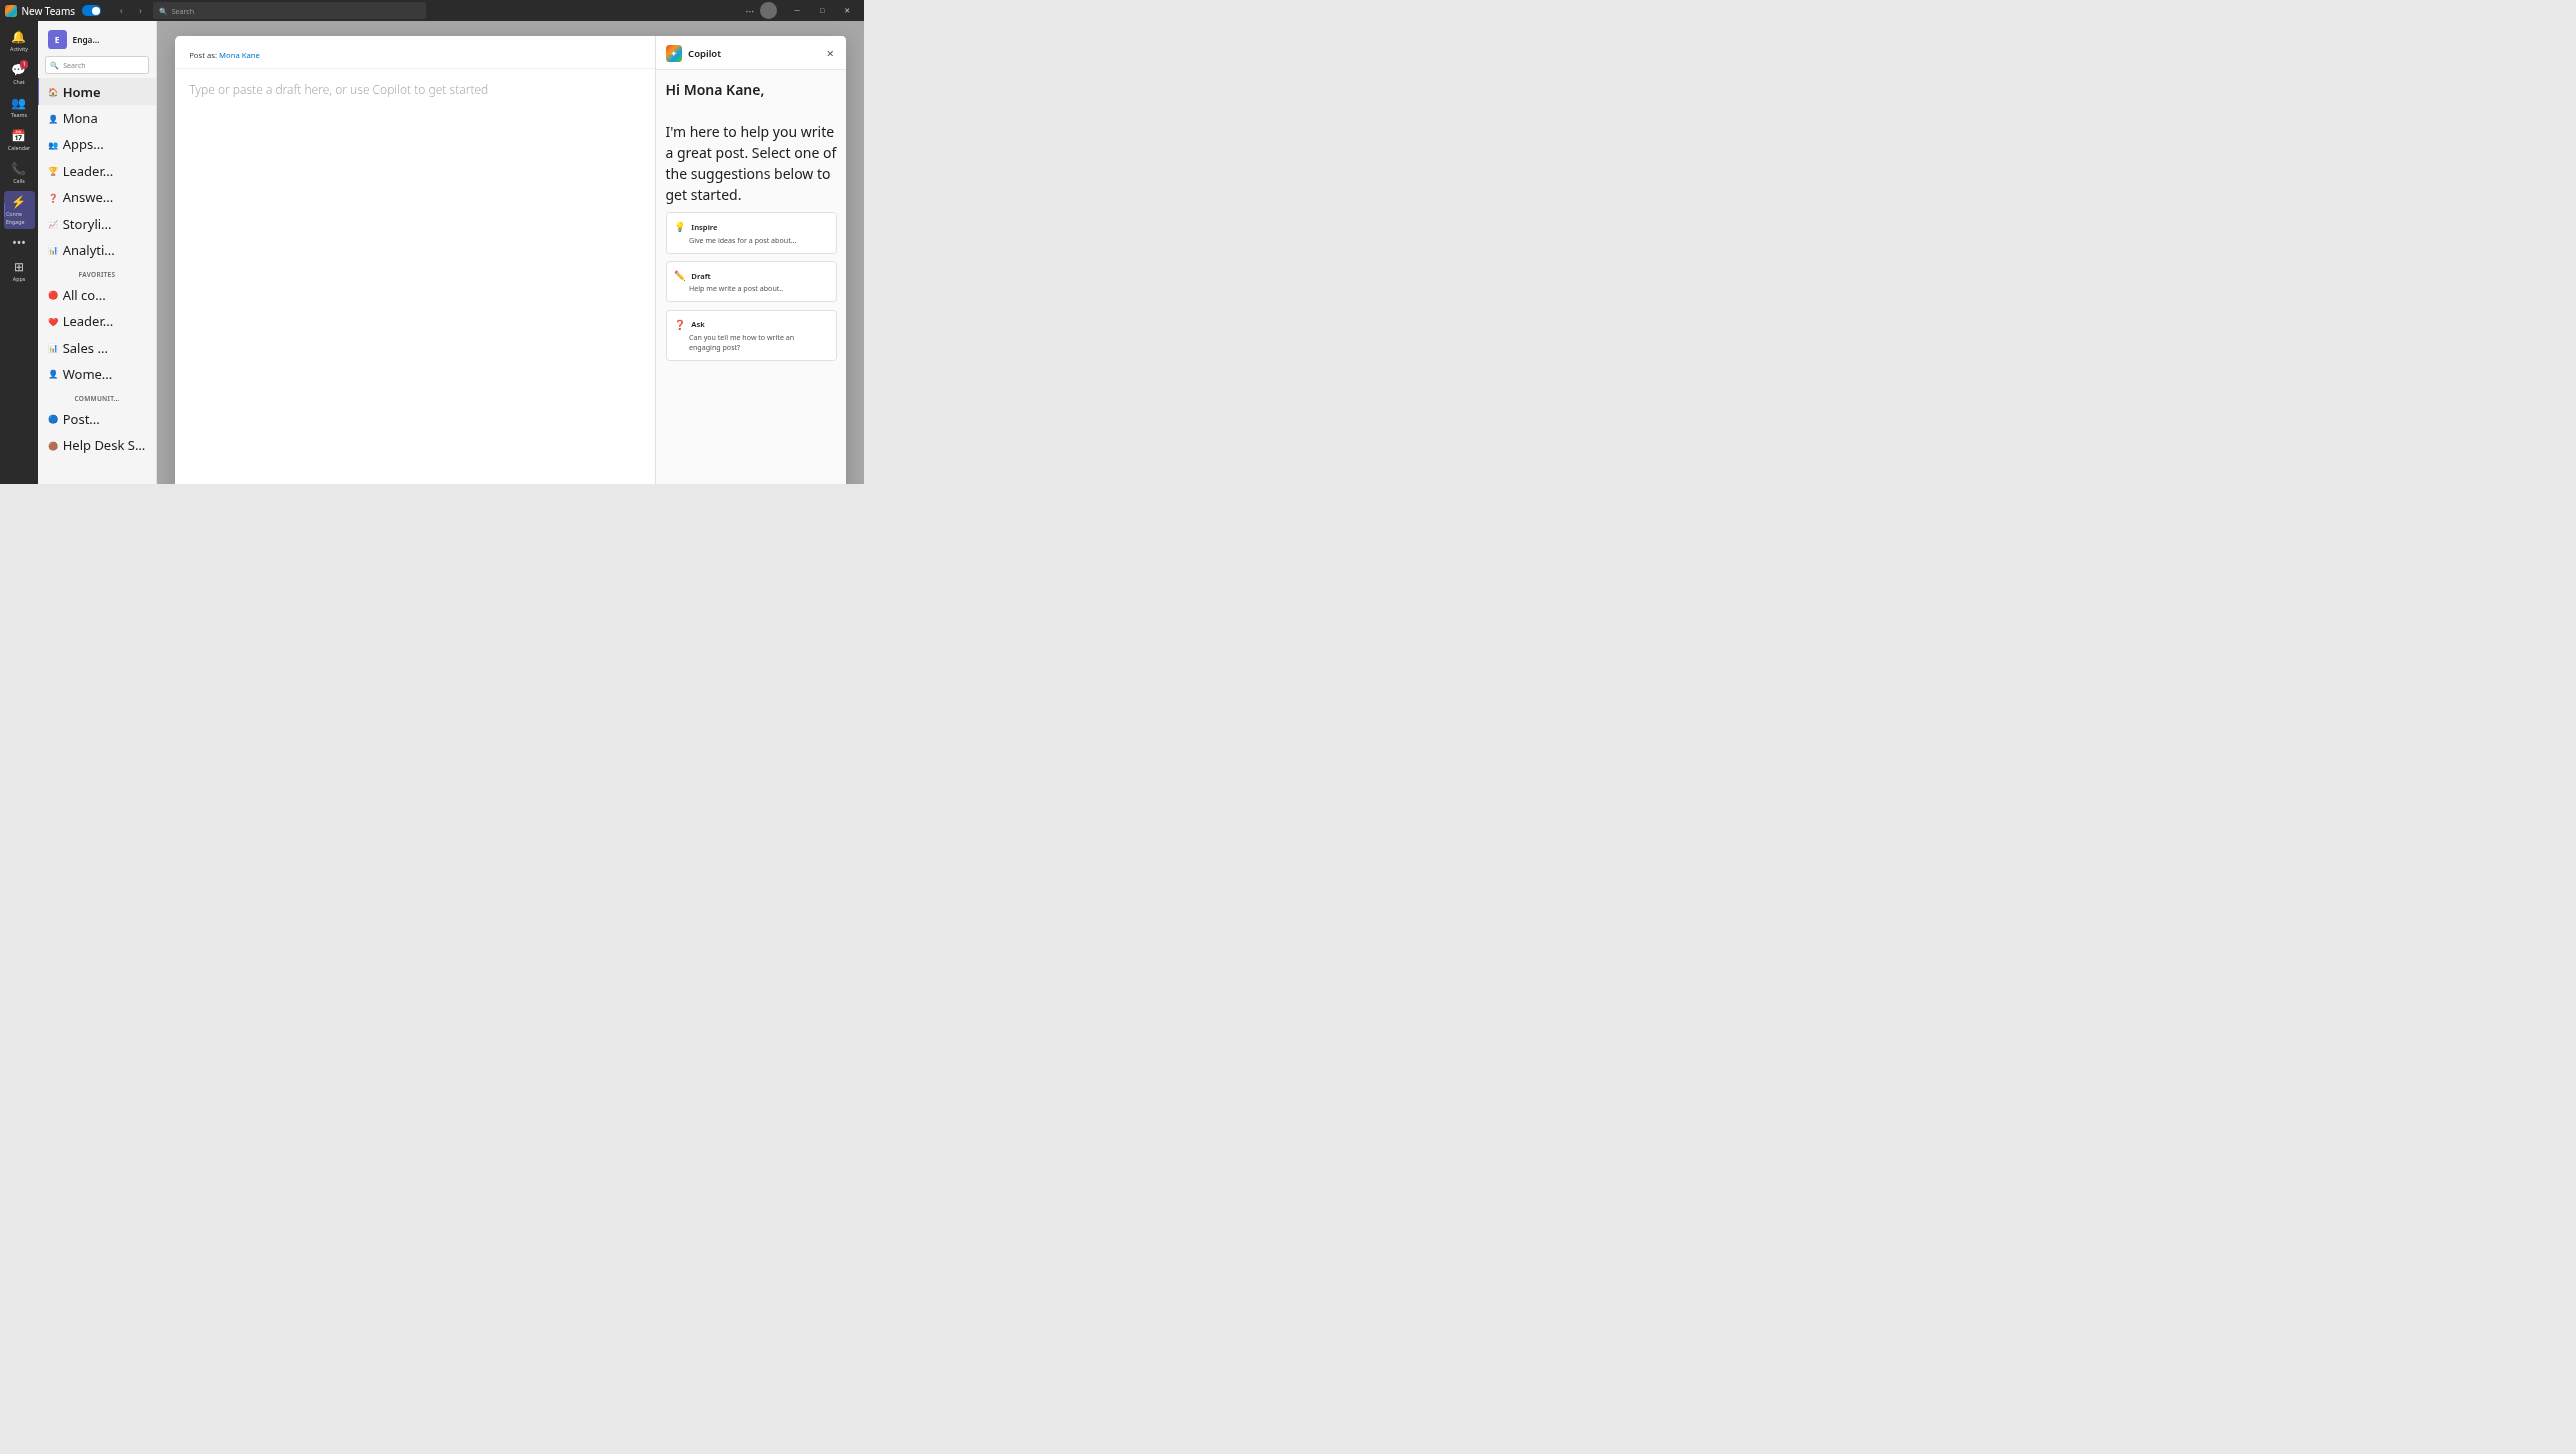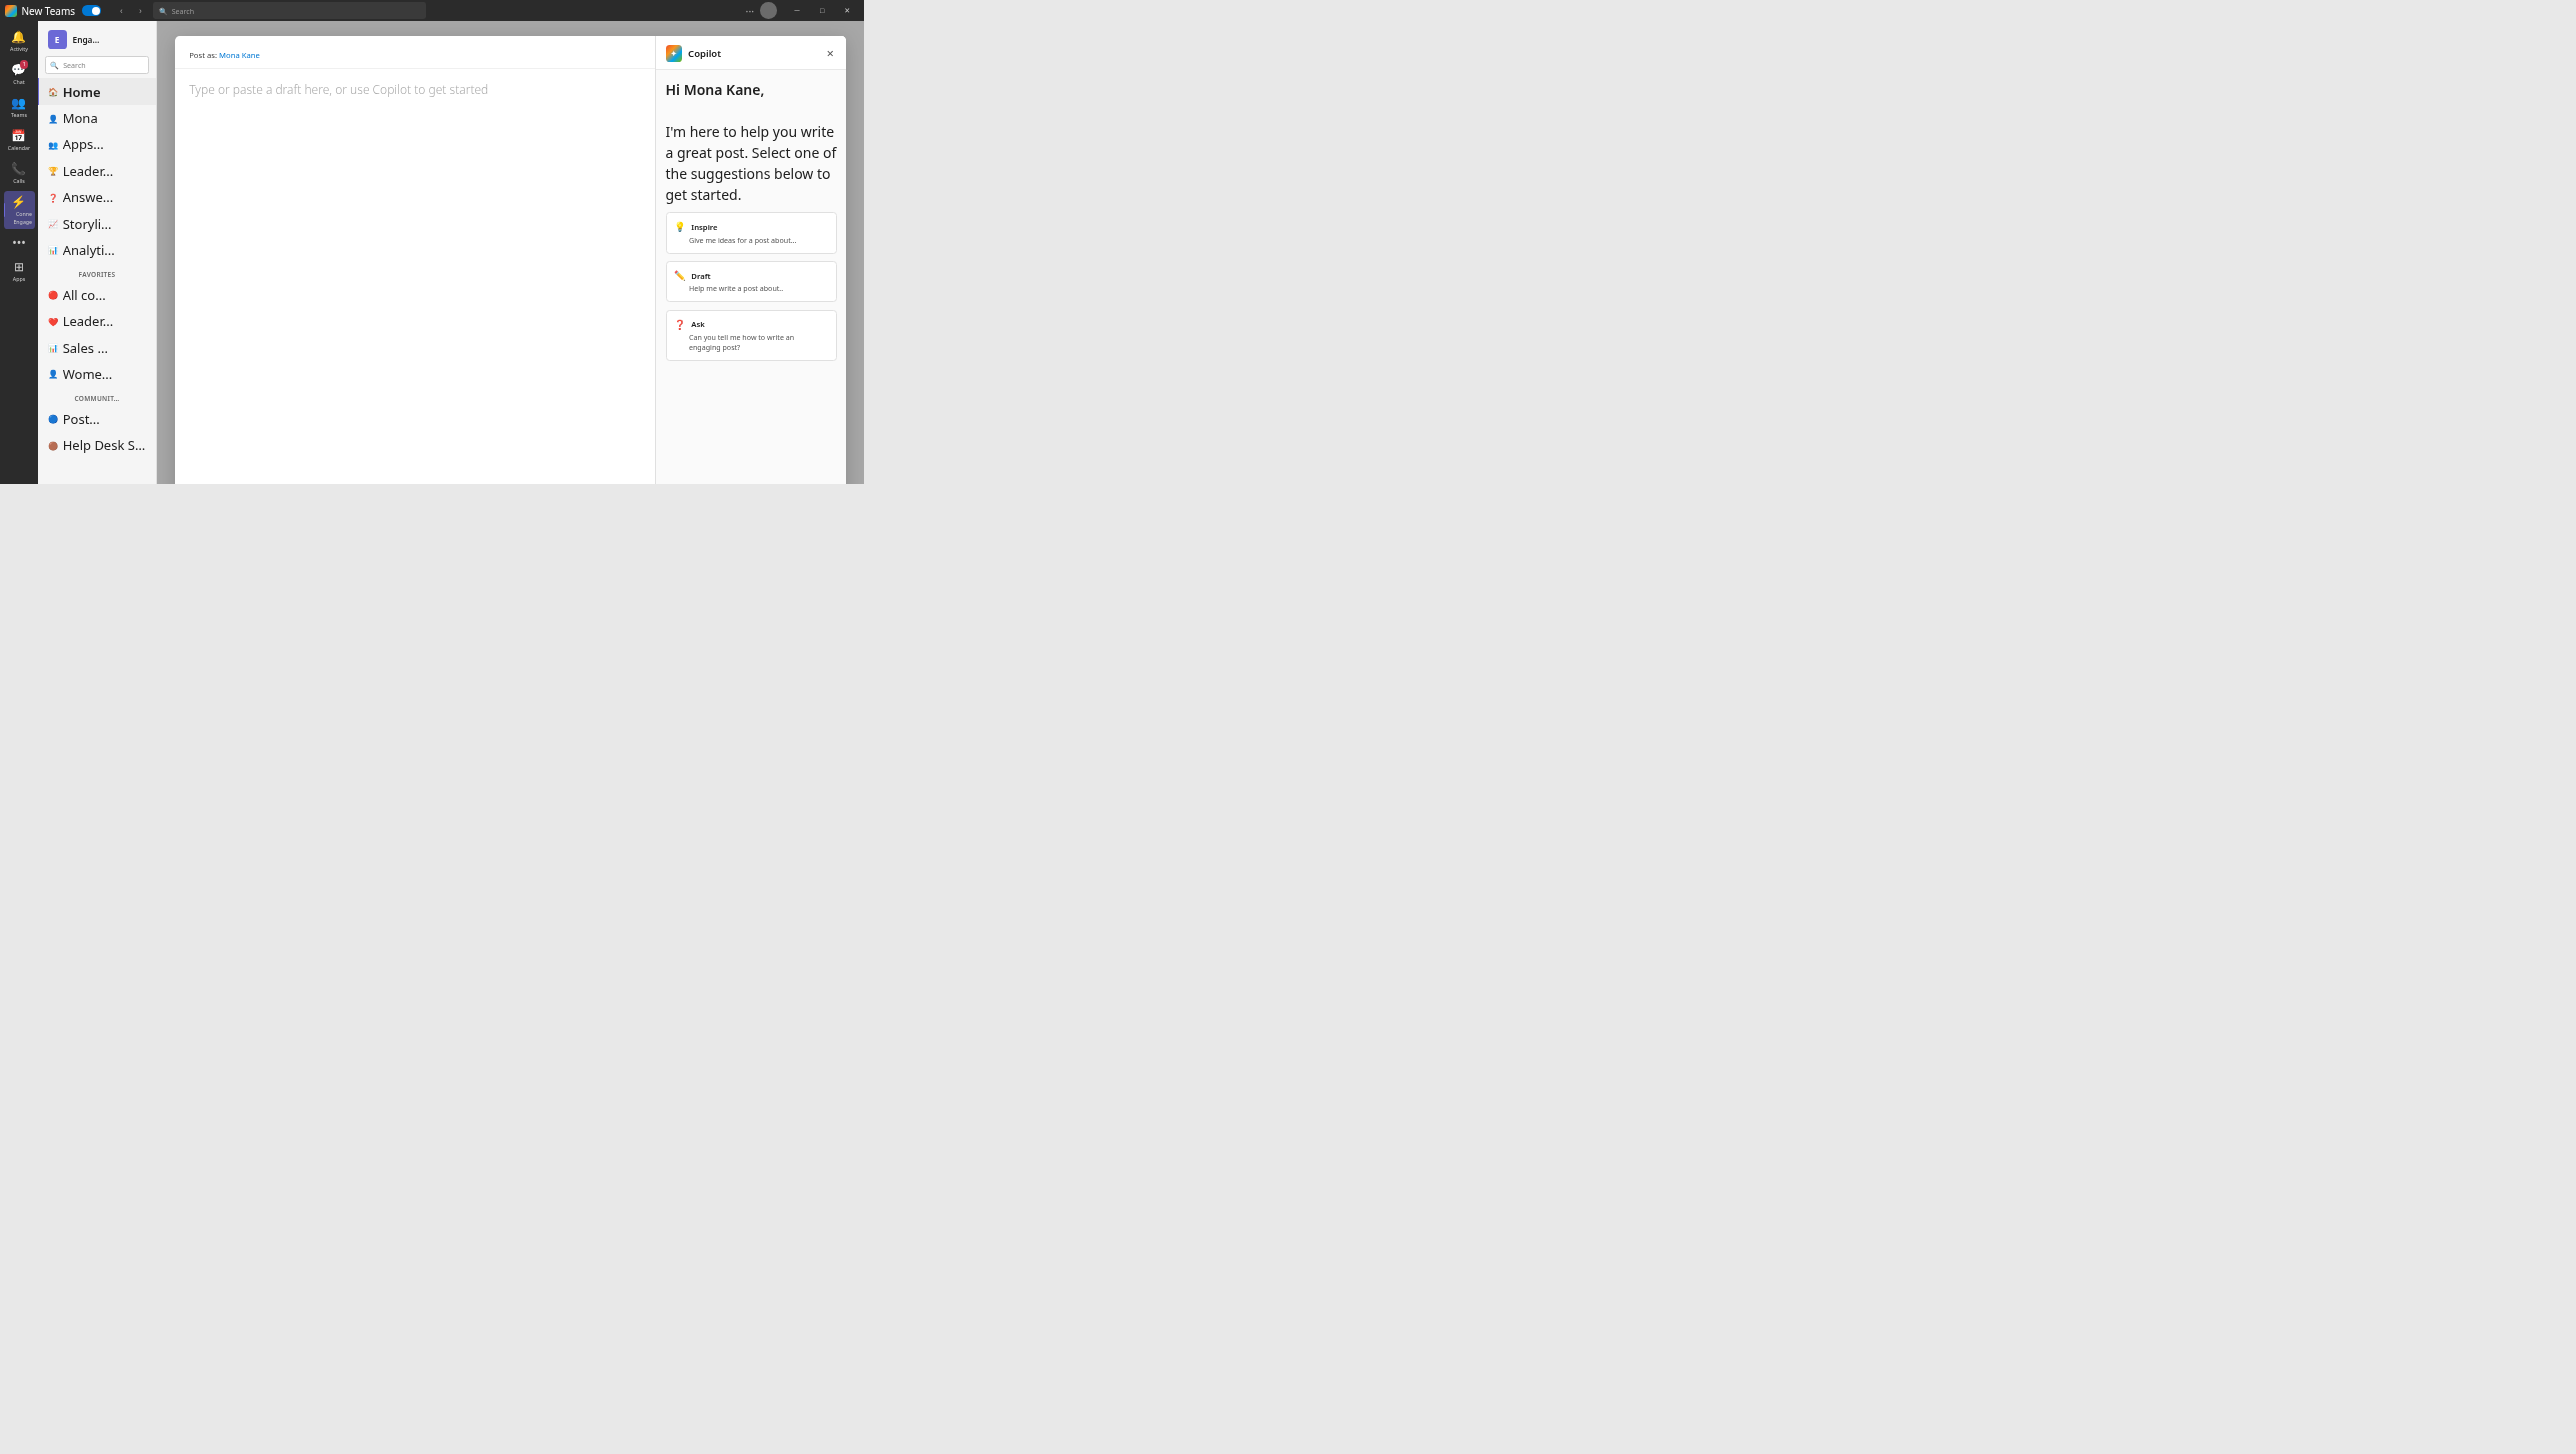--- a/index.html
+++ b/index.html
@@ -138,21 +138,21 @@
       width: 14.2px; height: 14.2px;
       display: flex; align-items: center; justify-content: center;
       color: #ccc;
       font-size: 12px;
       position: relative;
     }
     .sidebar-icon-label {
       font-size: 5.3px;
       color: #ccc;
       margin-top: 1.2px;
-      text-align: right;
+      text-align: left;
     }
     .badge {
       position: absolute;
       top: -2.4px; right: -2.4px;
       background: #c4314b;
       color: #fff;
       font-size: 5.3px;
       min-width: 8.3px; height: 8.3px;
       border-radius: 4.2px;
       display: flex; align-items: center; justify-content: center;

